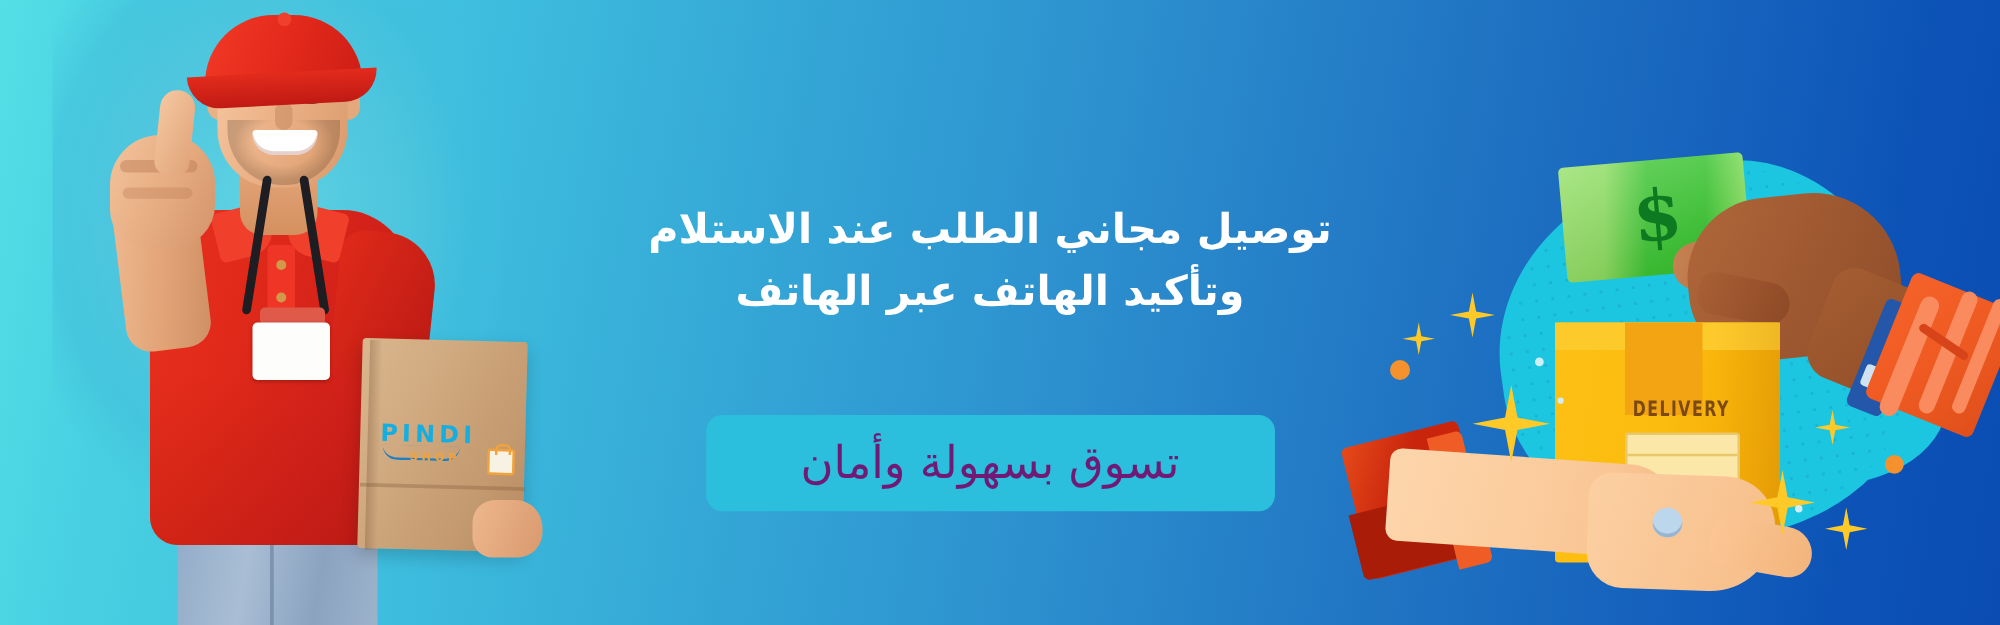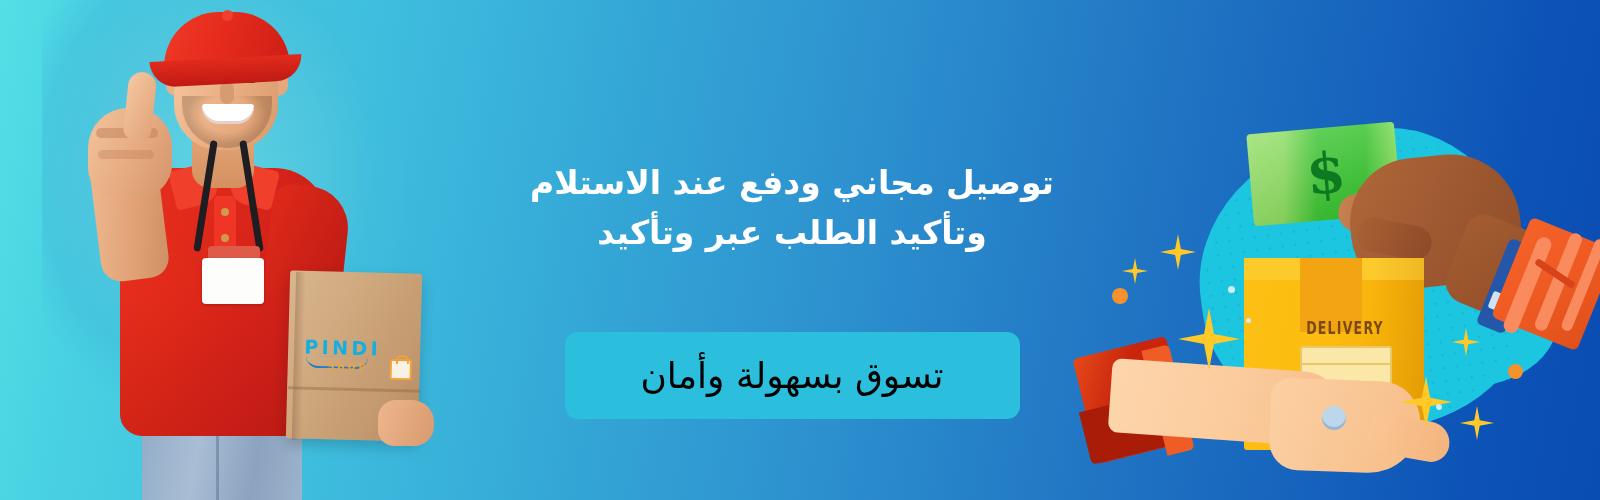--- a/index.html
+++ b/index.html
@@ -213,22 +213,22 @@
     letter-spacing:0px;white-space:nowrap;
   }
   .sub{
     position:absolute;left:0;top:158px;width:792px;
     font-family:"DejaVu Sans","Liberation Sans",sans-serif;
     font-weight:700;font-size:33px;line-height:50px;color:#ffffff;
   }
   .sub .l2{display:block;}
   .cta-row{position:absolute;left:0;top:332px;width:792px;display:flex;justify-content:center;}
   .cta{
-    background:#2bbedd;color:#000000;border:none;border-radius:13px;
-    padding:0 30px;height:87px;line-height:77px;min-width:455px;
+    background:#2bbedd;color:#701a75;border:none;border-radius:13px;
+    padding:0 30px;height:77px;line-height:77px;min-width:455px;
     font-family:"DejaVu Sans","Liberation Sans",sans-serif;
     font-weight:400;font-size:36px;cursor:pointer;direction:rtl;
   }
 </style>
 </head>
 <body>
 
 <div class="banner">
 
   <div class="man-wrap">
@@ -342,21 +342,21 @@
       </div>
     <div class="dot" style="left:12px;top:170px;width:16px;height:16px;background:#f5922d;"></div>
     <div class="dot" style="left:408px;top:246px;width:15px;height:15px;background:#f5922d;"></div>
     <div class="wdot" style="left:128px;top:168px;width:7px;height:7px;"></div>
     <div class="wdot" style="left:146px;top:200px;width:5px;height:5px;"></div>
     <div class="wdot" style="left:336px;top:286px;width:6px;height:6px;"></div>
   </div>
 
   <div class="content">
     <div class="sub">
-      <span class="l2">توصيل مجاني ودفع عند الاستلام</span>
-      <span class="l2">وتأكيد الطلب عبر وتأكيد</span>
+      <span class="l2">توصيل مجاني الطلب عند الاستلام</span>
+      <span class="l2">وتأكيد الهاتف عبر الهاتف</span>
     </div>
     <div class="cta-row">
       <button class="cta">تسوق بسهولة وأمان</button>
     </div>
   </div>
 
 </div>
 
 </body></html>

